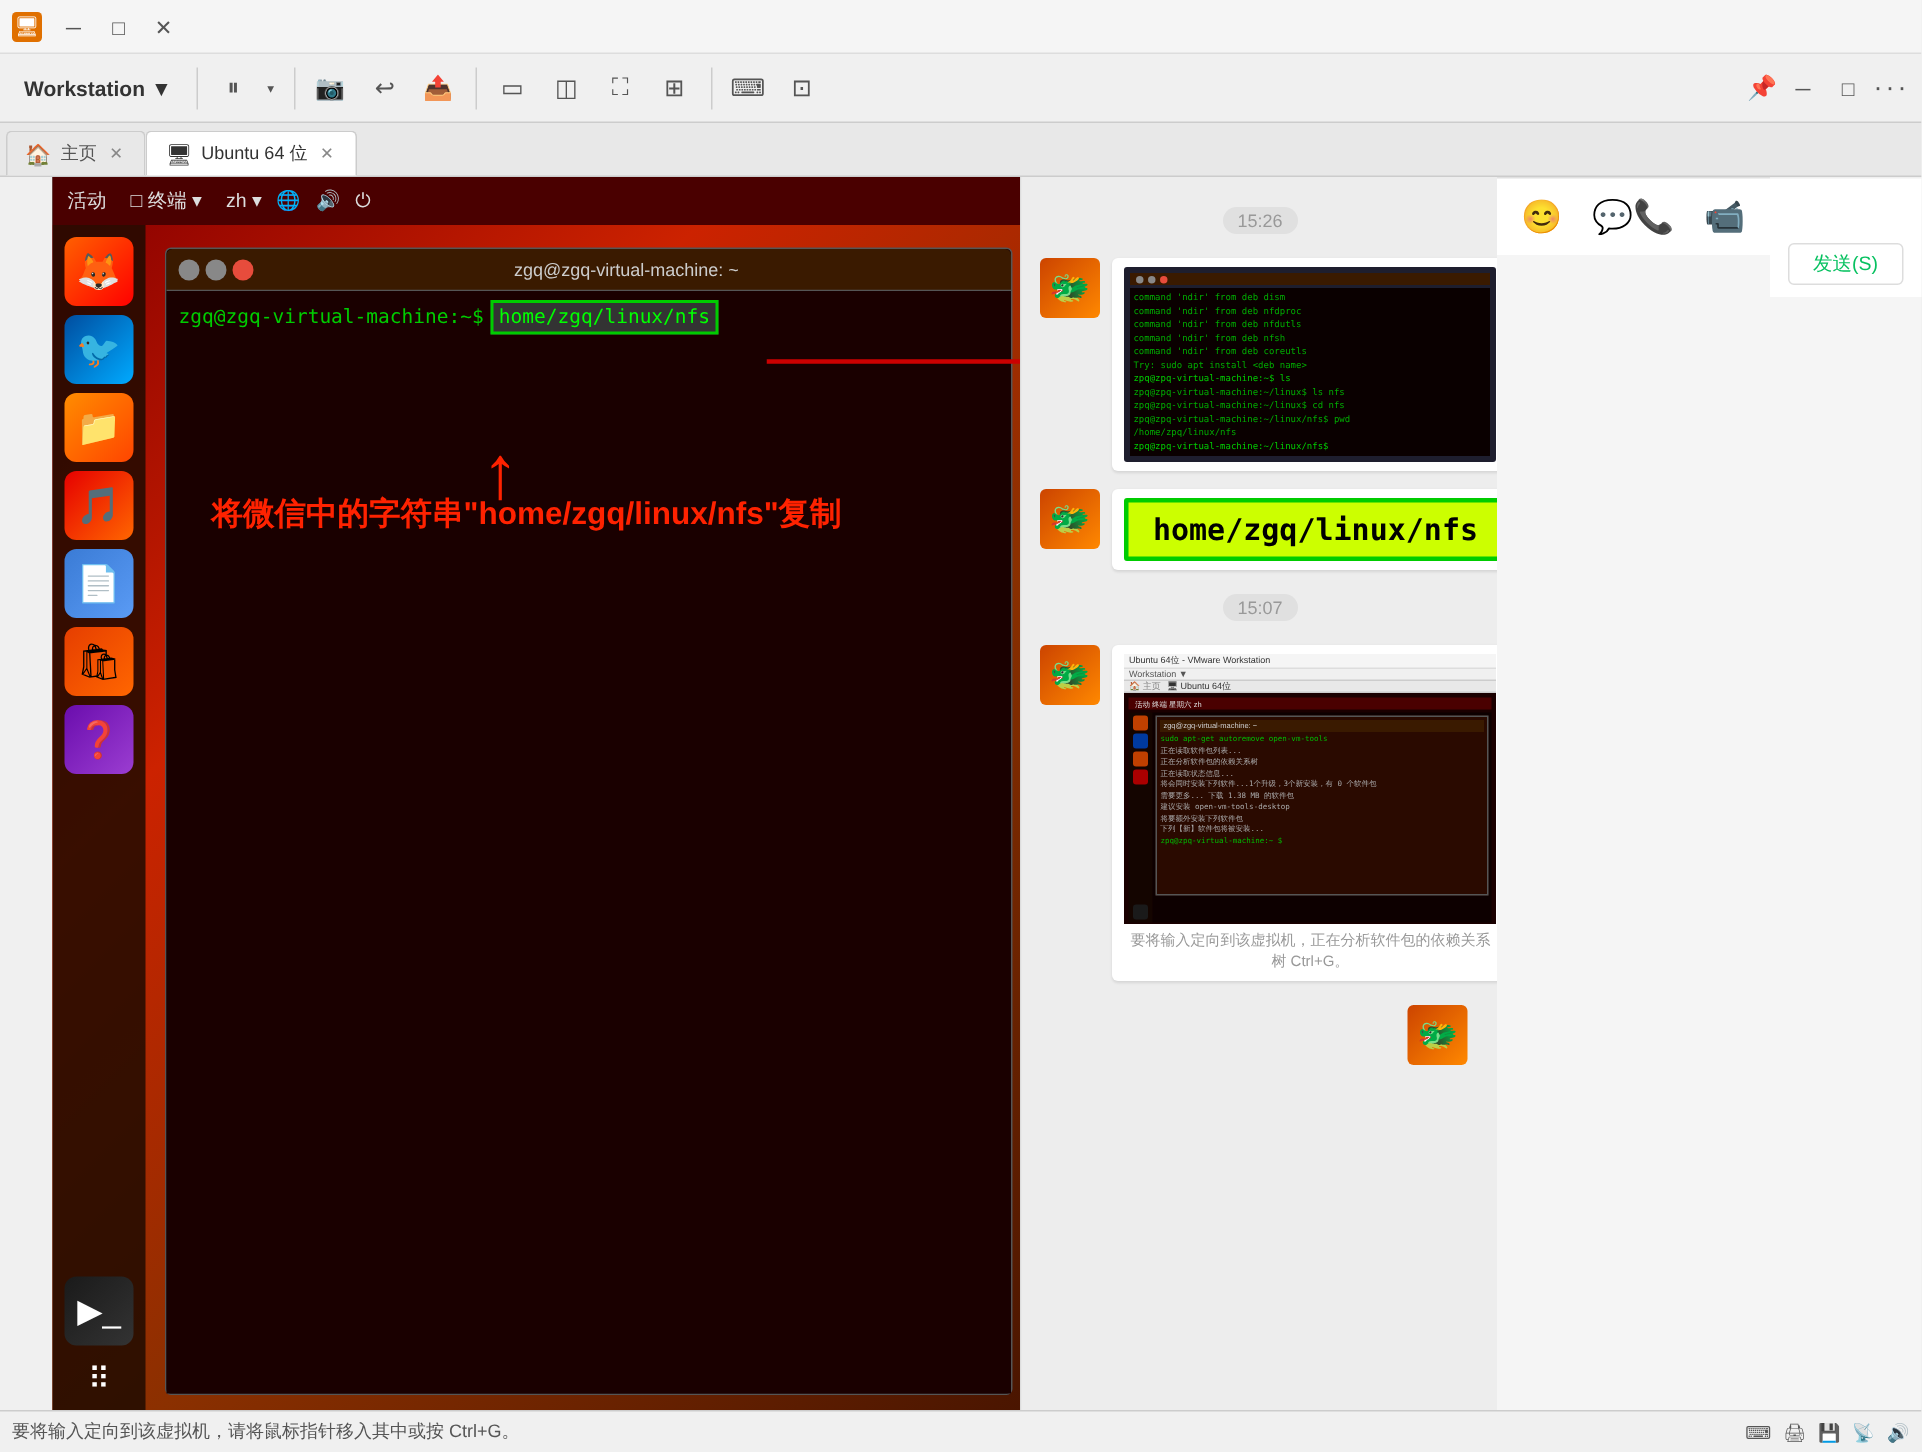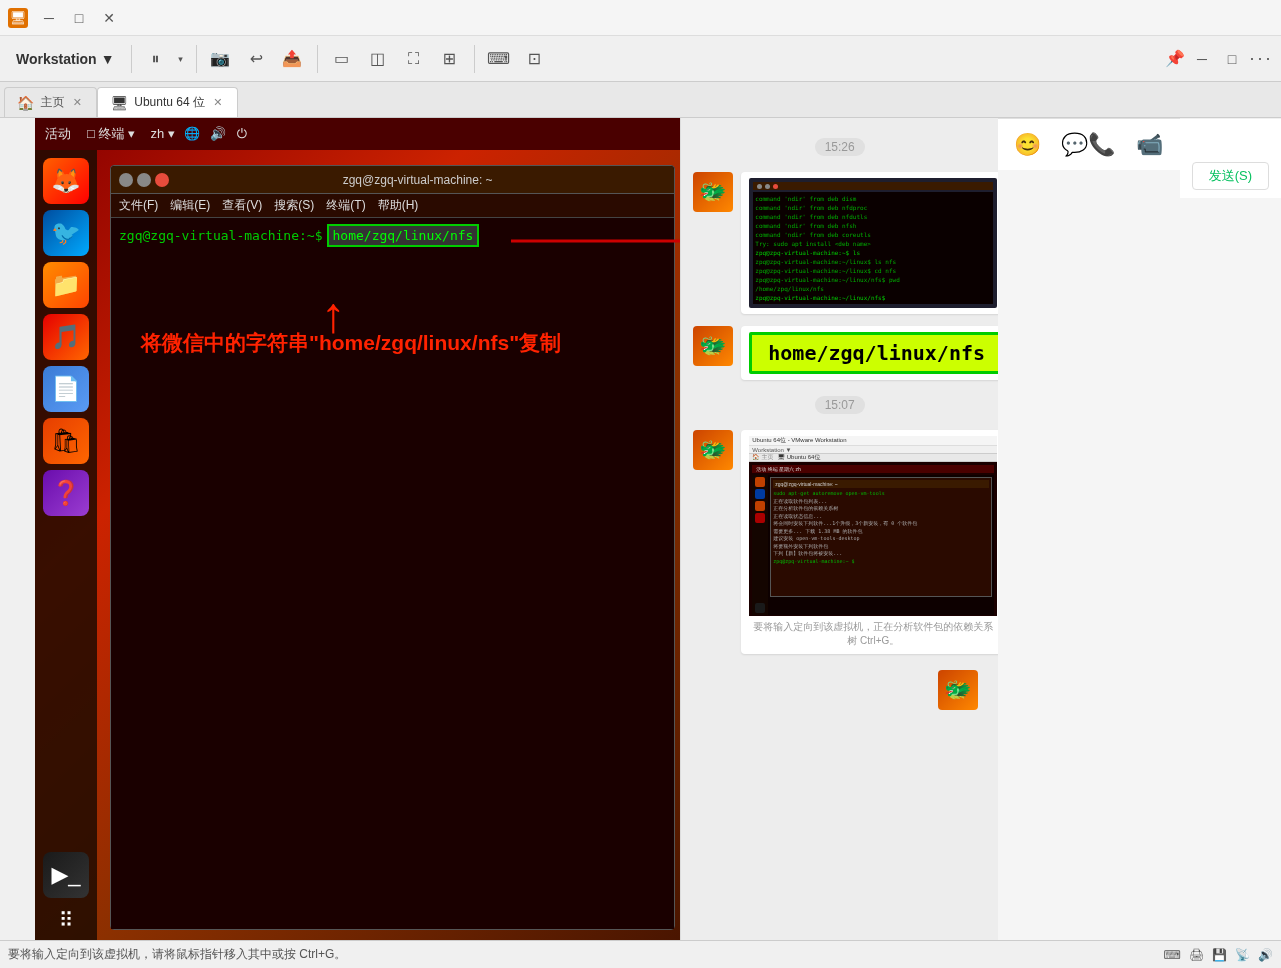--- a/index.html
+++ b/index.html
@@ -292,28 +292,20 @@
       </div>
 
       <div class="terminal-window">
         <div class="terminal-titlebar">
           <div class="terminal-wm-buttons">
             <div class="wm-btn wm-minimize"></div>
             <div class="wm-btn wm-maximize"></div>
             <div class="wm-btn wm-close"></div>
           </div>
           <div class="terminal-title">zgq@zgq-virtual-machine: ~</div>
-        </div>
-        <div class="terminal-menubar">
-          <span class="terminal-menu-item">文件(F)</span>
-          <span class="terminal-menu-item">编辑(E)</span>
-          <span class="terminal-menu-item">查看(V)</span>
-          <span class="terminal-menu-item">搜索(S)</span>
-          <span class="terminal-menu-item">终端(T)</span>
-          <span class="terminal-menu-item">帮助(H)</span>
         </div>
         <div class="terminal-content">
           <div class="prompt-line">
             <span class="prompt-user">zgq@zgq-virtual-machine:~$</span>
             <span style="width:4px;"> </span>
             <span class="prompt-input-box">home/zgq/linux/nfs</span>
           </div>
         </div>
 
         <div style="position:absolute;top:60px;left:20px;right:0;bottom:0;pointer-events:none;">

